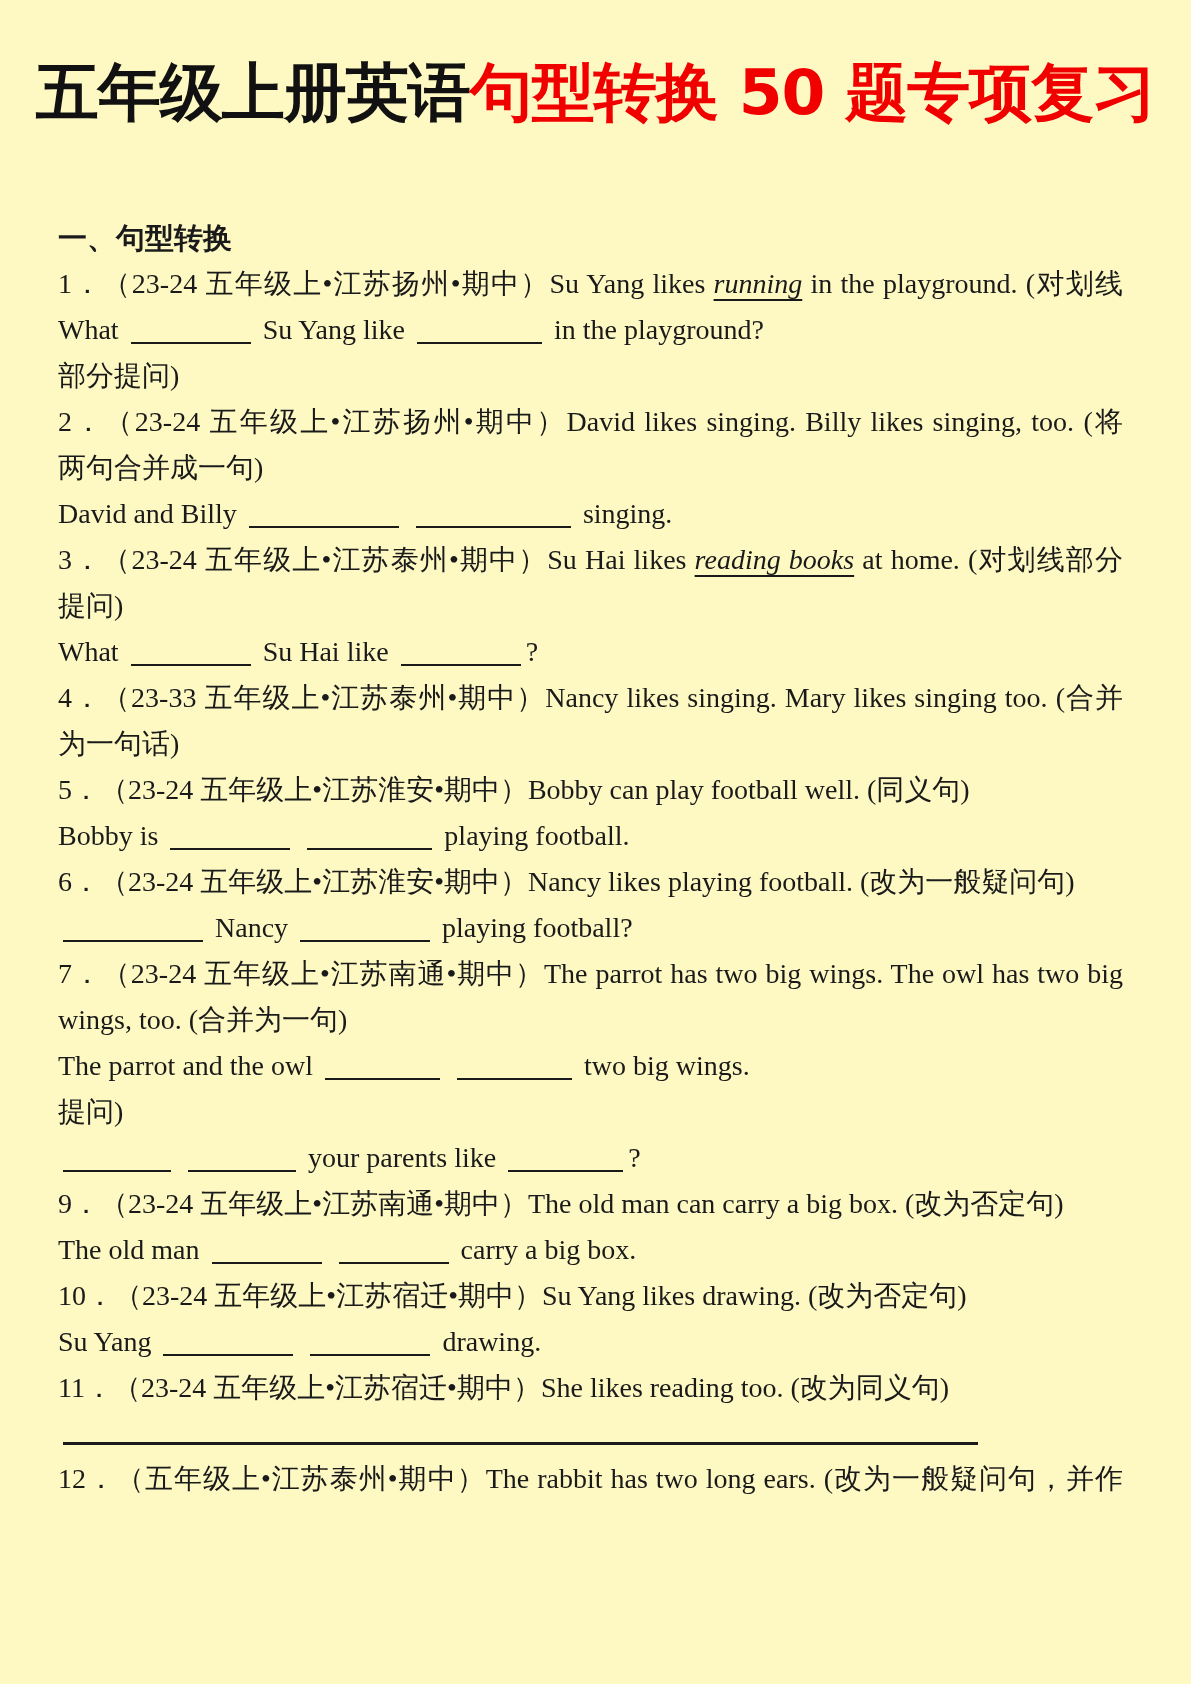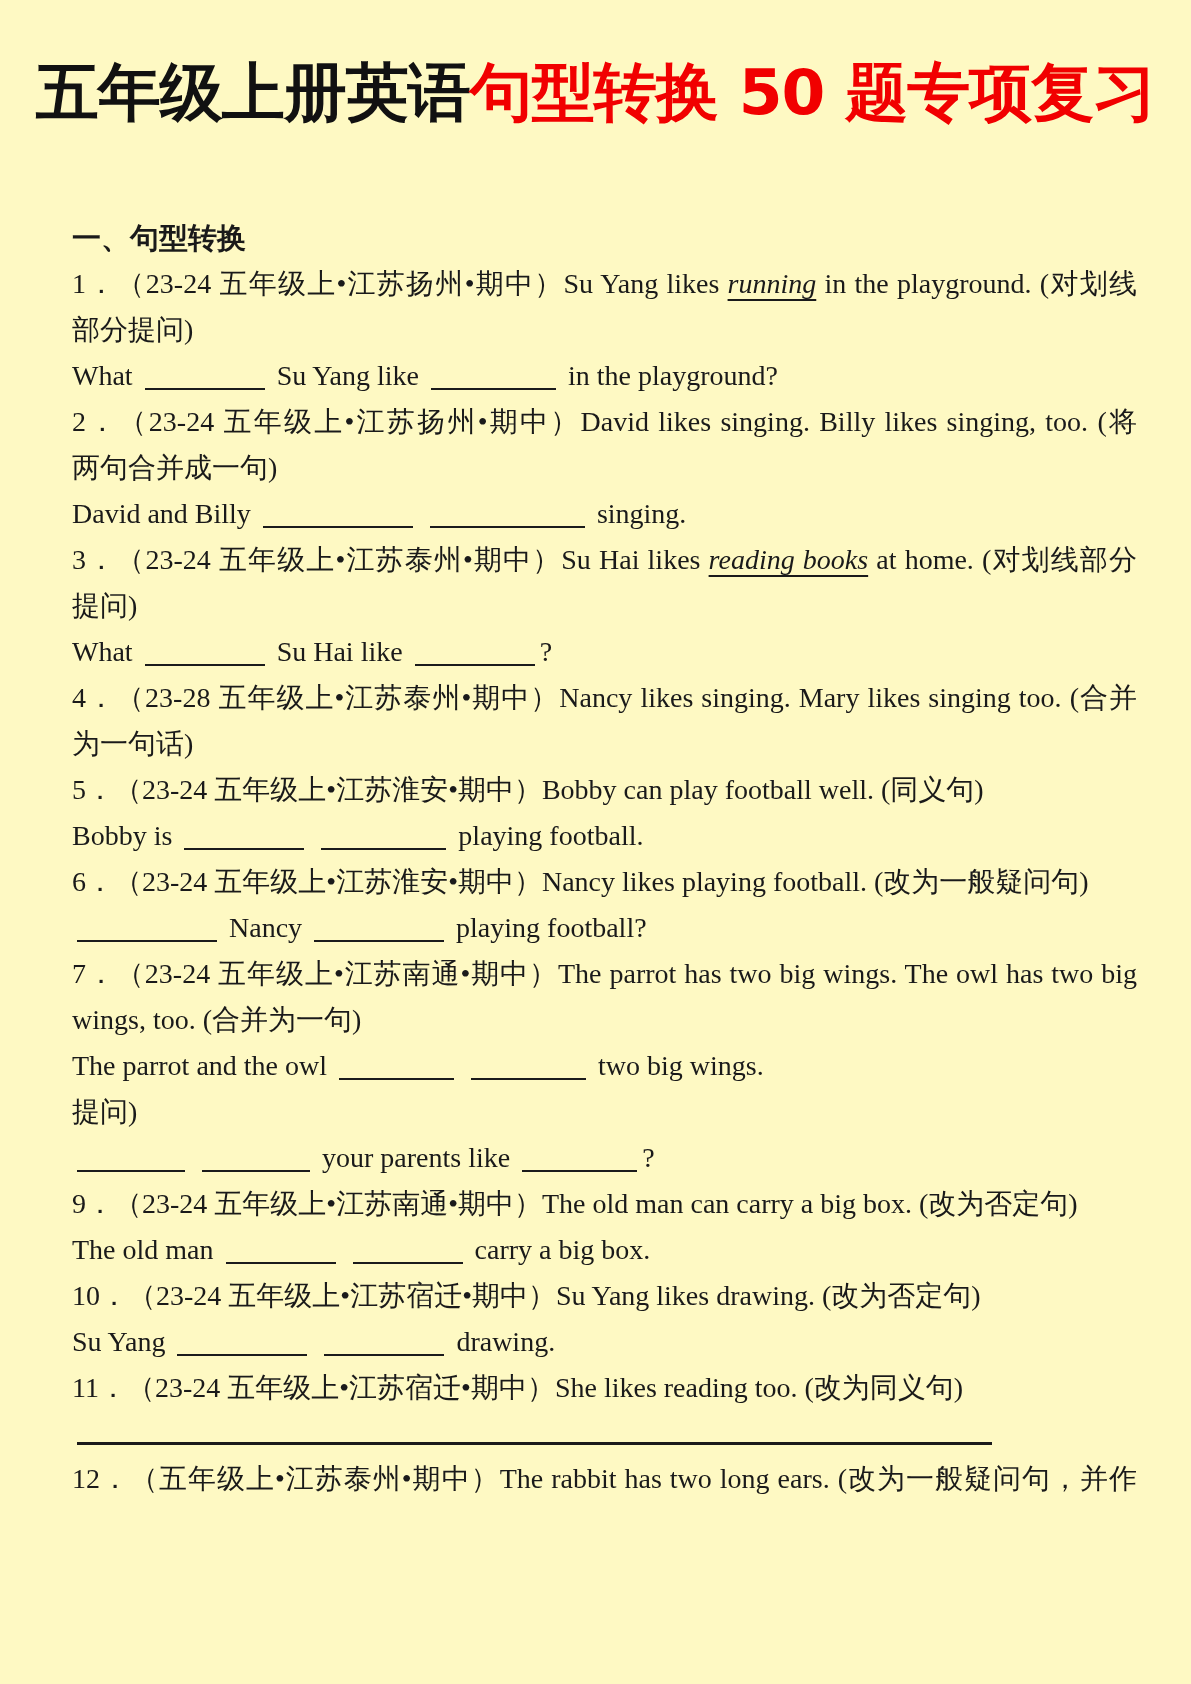--- a/index.html
+++ b/index.html
@@ -22,21 +22,21 @@
   .student-info {
     position:absolute; top:156px; left:114px; width:1020px;
     font-size:27px; line-height:34px; white-space:nowrap;
   }
   .dashed-blank {
     display:inline-block; height:1em; margin-bottom:-5px;
     background:repeating-linear-gradient(to right,#1d1d1d 0 9px,transparent 9px 14px) left bottom/100% 2.5px no-repeat;
   }
 
   .doc-body {
-    position:absolute; top:215px; left:72px; width:1065px;
+    position:absolute; top:215px; left:58px; width:1065px;
     font-size:28px;
   }
   .line { height:46px; line-height:46px; white-space:nowrap; overflow:hidden; }
   .line.justify { white-space:normal; text-align:justify; text-align-last:justify; }
   .heading { font-weight:bold; font-size:29px; }
   .underlined { text-decoration:underline; text-decoration-thickness:2px; text-underline-offset:6px;font-style:italic; }
   .blank {
     display:inline-block; height:30px; margin:0 5px -5px 5px;
     border-bottom:2px solid #1b1b1b;
   }
@@ -47,29 +47,29 @@
 <body>
 
 <div class="page">
 
   <h1 class="title"><span class="t-black">五年级上册英语</span><span class="t-red">句型转换 50 题专项复习</span></h1>
 
 
   <div class="doc-body">
     <div class="line heading">一、句型转换</div>
   <div class="line justify"><span>1．（23-24 五年级上•江苏扬州•期中）Su Yang likes </span><span class="underlined">running</span><span> in the playground. (对划线</span></div>
+      <div class="line"><span>What </span><span class="blank" style="width: 120px;"></span><span> Su Yang like </span><span class="blank" style="width: 125px;"></span><span> in the playground?</span></div>
       <div class="line"><span>部分提问)</span></div>
-      <div class="line"><span>What </span><span class="blank" style="width: 120px;"></span><span> Su Yang like </span><span class="blank" style="width: 125px;"></span><span> in the playground?</span></div>
       <div class="line justify"><span>2．（23-24 五年级上•江苏扬州•期中）David likes singing. Billy likes singing, too. (将</span></div>
       <div class="line"><span>两句合并成一句)</span></div>
       <div class="line"><span>David and Billy </span><span class="blank" style="width: 150px;"></span><span> </span><span class="blank" style="width: 155px;"></span><span> singing.</span></div>
       <div class="line justify"><span>3．（23-24 五年级上•江苏泰州•期中）Su Hai likes </span><span class="underlined">reading books</span><span> at home. (对划线部分</span></div>
       <div class="line"><span>提问)</span></div>
       <div class="line"><span>What </span><span class="blank" style="width: 120px;"></span><span> Su Hai like </span><span class="blank" style="width: 120px;"></span><span>?</span></div>
-      <div class="line justify"><span>4．（23-28 五年级上•江苏泰州•期中）Nancy likes singing. Mary likes singing too. (合并</span></div>
+      <div class="line justify"><span>4．（23-33 五年级上•江苏泰州•期中）Nancy likes singing. Mary likes singing too. (合并</span></div>
       <div class="line"><span>为一句话)</span></div>
       <div class="line"><span>5．（23-24 五年级上•江苏淮安•期中）Bobby can play football well. (同义句)</span></div>
       <div class="line"><span>Bobby is </span><span class="blank" style="width: 120px;"></span><span> </span><span class="blank" style="width: 125px;"></span><span> playing football.</span></div>
       <div class="line"><span>6．（23-24 五年级上•江苏淮安•期中）Nancy likes playing football. (改为一般疑问句)</span></div>
       <div class="line"><span class="blank" style="width: 140px;"></span><span> Nancy </span><span class="blank" style="width: 130px;"></span><span> playing football?</span></div>
       <div class="line justify"><span>7．（23-24 五年级上•江苏南通•期中）The parrot has two big wings. The owl has two big</span></div>
       <div class="line"><span>wings, too. (合并为一句)</span></div>
       <div class="line"><span>The parrot and the owl </span><span class="blank" style="width: 115px;"></span><span> </span><span class="blank" style="width: 115px;"></span><span> two big wings.</span></div>
       <div class="line"><span>提问)</span></div>
       <div class="line"><span class="blank" style="width: 108px;"></span><span> </span><span class="blank" style="width: 108px;"></span><span> your parents like </span><span class="blank" style="width: 115px;"></span><span>?</span></div>

